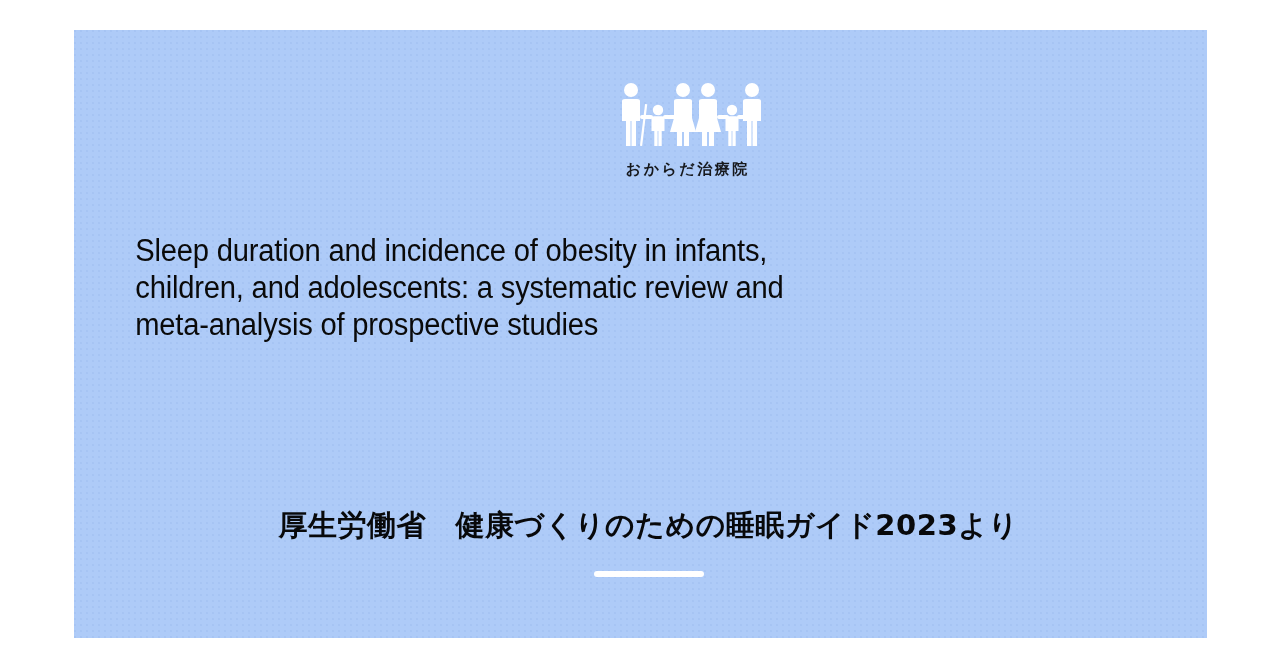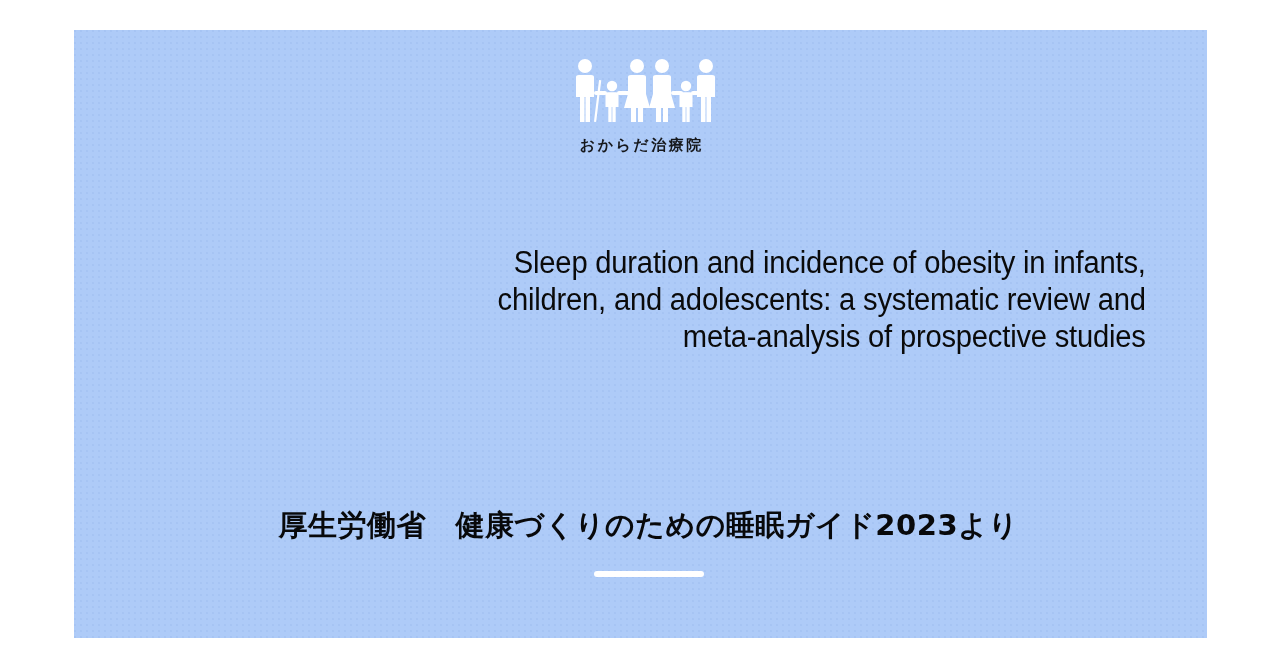--- a/index.html
+++ b/index.html
@@ -32,23 +32,24 @@
     background-image:
       radial-gradient(circle at 1px 1px, rgba(150,180,235,0.30) 0.9px, transparent 1.1px);
     background-size: 6px 6px;
     overflow: hidden;
   }
 
   
   .logo-block {
     position: absolute;
     left: 0;
-    top: 28px;
+    top: 52px;
     width: 100%;
     text-align: center;
+    padding-left: 46px;
   }
   .logo-mark {
     display: block;
     margin: 0 auto;
     width: 148px;
     height: 66px;
   }
   .logo-wordmark {
     display: block;
     margin: 14px auto 0 auto;
@@ -58,23 +59,23 @@
     color: #16181c;
     letter-spacing: 2.5px;
     text-indent: 2.5px;
     line-height: 1;
   }
 
   
   .title-block {
     position: absolute;
     left: 0;
-    top: 214px;
+    top: 202px;
     width: 100%;
-    text-align: right;
+    text-align: left;
     padding: 0 29px;
     box-sizing: border-box;
   }
   .title-en {
     font-family: "Liberation Sans", "DejaVu Sans", sans-serif;
     font-size: 31px;
     font-weight: 400;
     color: #0a0a0a;
     line-height: 37px;
     letter-spacing: -0.2px;

